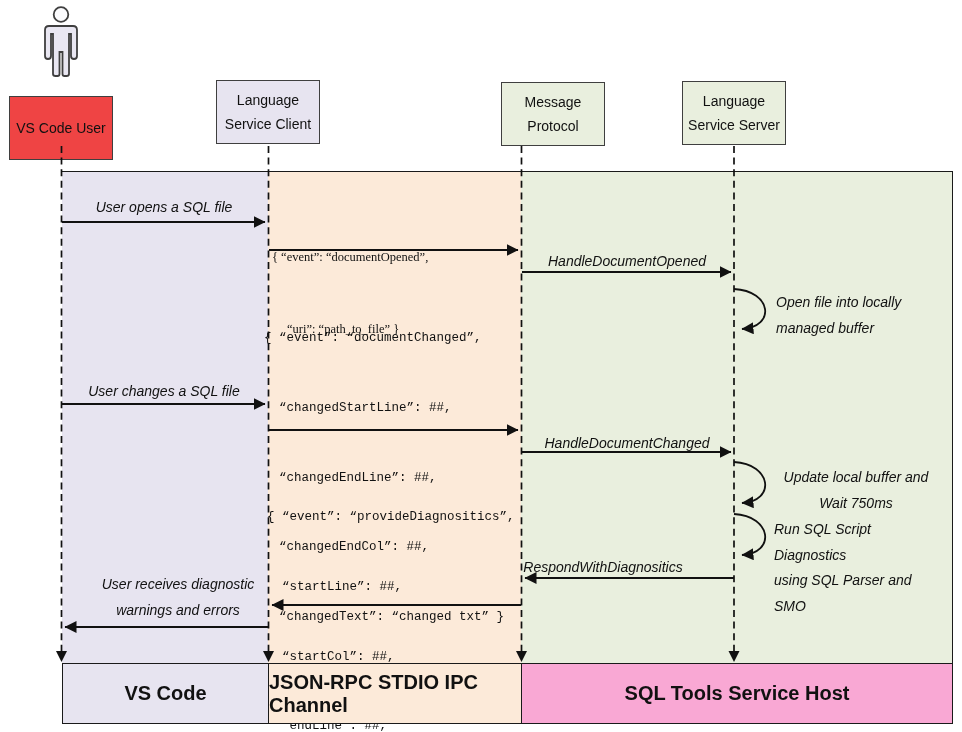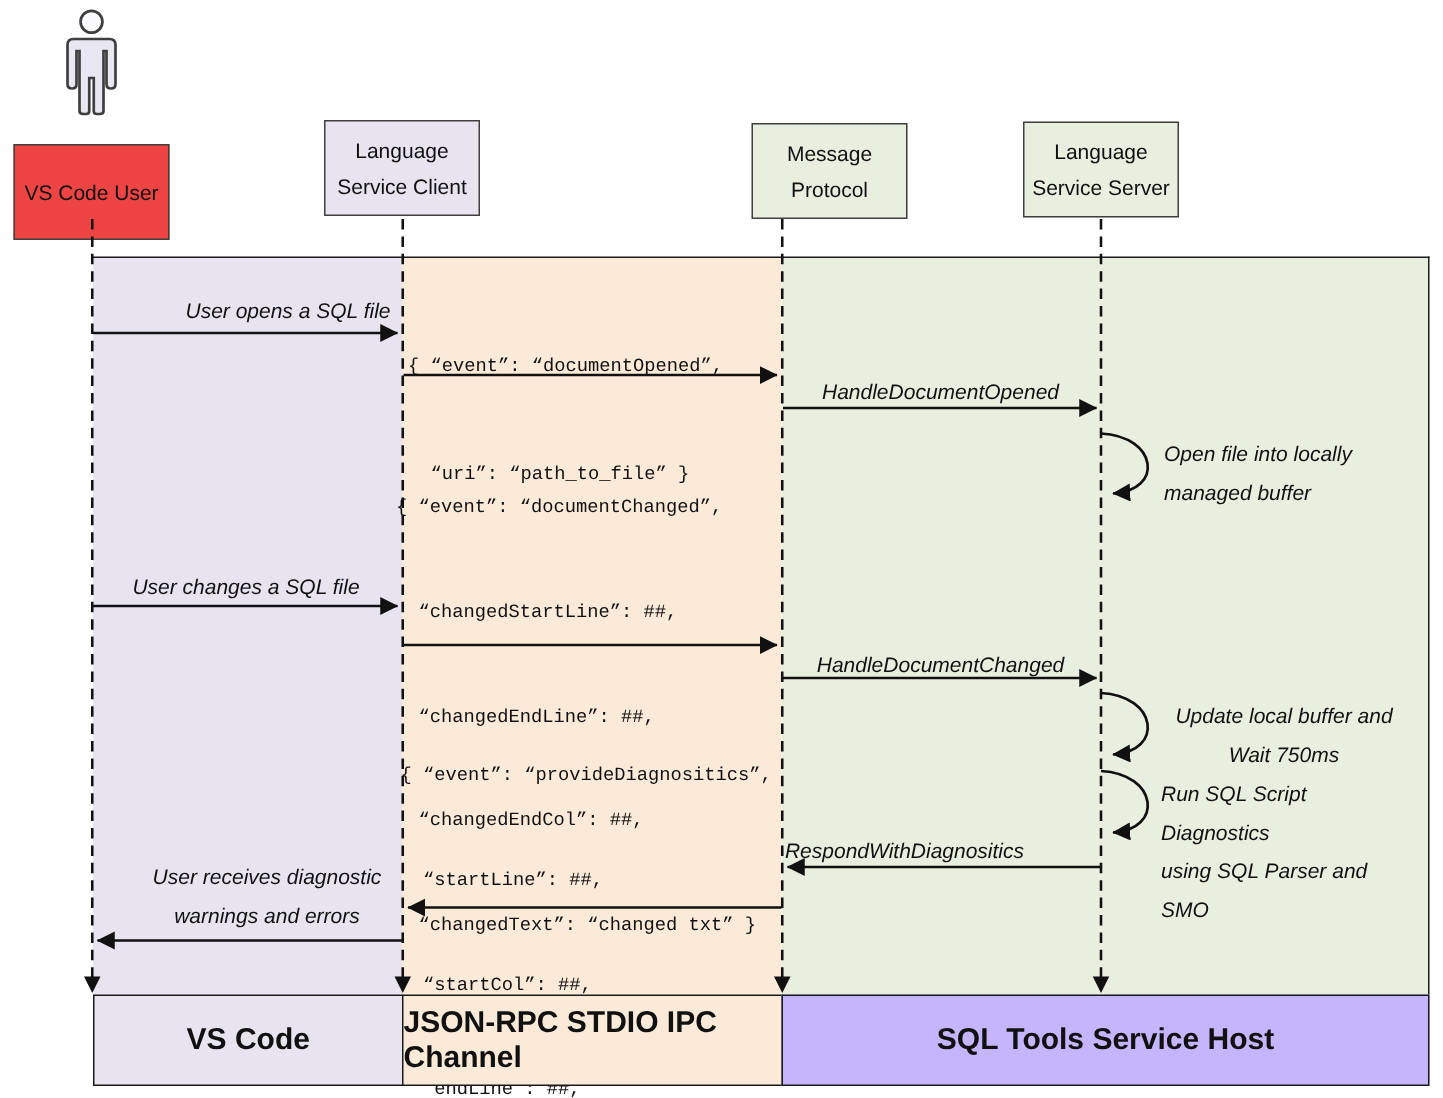--- a/index.html
+++ b/index.html
@@ -92,21 +92,21 @@
     <line x1="522" y1="452" x2="731" y2="452" stroke="#111" stroke-width="1.8" marker-end="url(#ah)"></line>
     <line x1="734" y1="578" x2="525" y2="578" stroke="#111" stroke-width="1.8" marker-end="url(#ah)"></line>
     <line x1="521" y1="605" x2="272" y2="605" stroke="#111" stroke-width="1.8" marker-end="url(#ah)"></line>
     <line x1="268" y1="627" x2="65" y2="627" stroke="#111" stroke-width="1.8" marker-end="url(#ah)"></line>
 
     <path d="M734,289 C772,291 776,327 742,329" fill="none" stroke="#111" stroke-width="1.8" marker-end="url(#ah)"></path>
     <path d="M734,462 C772,464 776,501 742,503" fill="none" stroke="#111" stroke-width="1.8" marker-end="url(#ah)"></path>
     <path d="M734,514 C772,516 776,553 742,555" fill="none" stroke="#111" stroke-width="1.8" marker-end="url(#ah)"></path>
   </svg>
 
-  <div class="ilabel center" style="left:62px;top:194px;width:204px;margin-left:28px;">User opens a SQL file</div>
+  <div class="ilabel center" style="left:62px;top:194px;width:204px;">User opens a SQL file</div>
   <div class="ilabel center" style="left:522px;top:248px;width:210px;">HandleDocumentOpened</div>
   <div class="ilabel center" style="left:62px;top:378px;width:204px;">User changes a SQL file</div>
   <div class="ilabel center" style="left:522px;top:430px;width:210px;">HandleDocumentChanged</div>
   <div class="ilabel center" style="left:498px;top:554px;width:210px;">RespondWithDiagnositics</div>
   <div class="ilabel center" style="left:46px;top:571px;width:204px;padding-left:30px;">
     <div>User receives diagnostic</div>
     <div>warnings and errors</div>
   </div>
 
   <div class="ilabel" style="left:776px;top:289px;width:170px;">
@@ -115,21 +115,21 @@
   </div>
   <div class="ilabel center" style="left:774px;top:464px;width:164px;">
     <div>Update local buffer and</div>
     <div>Wait 750ms</div>
   </div>
   <div class="ilabel" style="left:774px;top:517px;width:172px;line-height:25.5px;">
     <div>Run SQL Script Diagnostics</div>
     <div>using SQL Parser and SMO</div>
   </div>
 
-  <div class="json-block" id="json-opened" style="left:272px;top:184px;">
+  <div class="json-block" id="json-opened" style="left:272px;top:197px;font-family:Liberation Serif, serif;">
     <div class="ln">{ “event”: “documentOpened”,</div>
     <div class="ln ind">“uri”: “path_to_file” }</div>
   </div>
   <div class="json-block" style="left:264px;top:281px;">
     <div class="ln">{ “event”: “documentChanged”,</div>
     <div class="ln ind">“changedStartLine”: ##,</div>
     <div class="ln ind">“changedEndLine”: ##,</div>
     <div class="ln ind">“changedEndCol”: ##,</div>
     <div class="ln ind">“changedText”: “changed txt” }</div>
   </div>
@@ -141,17 +141,17 @@
     
     
   </div>
 
   <div class="lanebox" id="lane-vscode" style="background-color: rgb(231, 228, 240);">
     <div>VS Code</div>
   </div>
   <div class="lanebox" id="lane-ipc" style="background-color: rgb(252, 234, 217);">
     <div>JSON-RPC STDIO IPC Channel</div>
   </div>
-  <div class="lanebox" id="lane-host" style="background-color: #c4b5fd;">
+  <div class="lanebox" id="lane-host" style="background-color: #f9a8d4;">
     <div>SQL Tools Service Host</div>
   </div>
 
 </div>
 
 </body></html>

